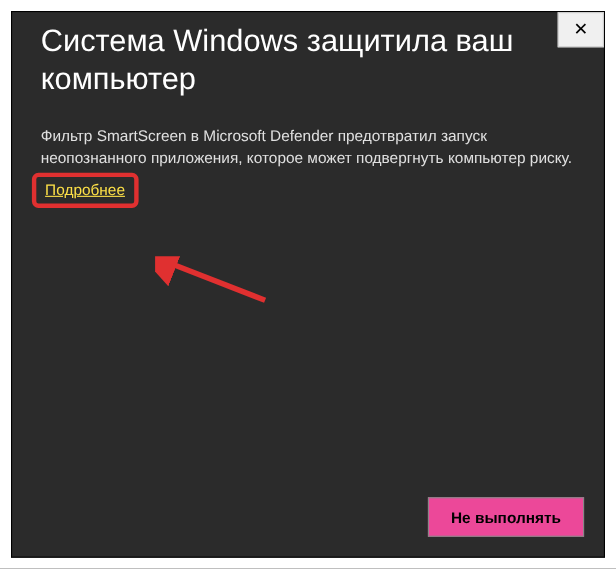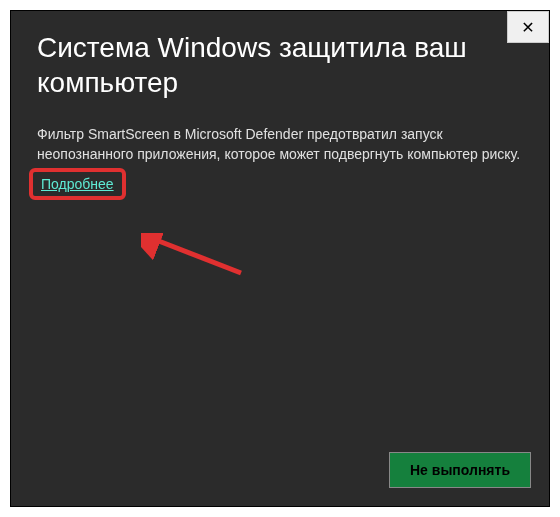--- a/index.html
+++ b/index.html
@@ -30,21 +30,21 @@
       background: #f0f0f0;
       display: flex;
       align-items: center;
       justify-content: center;
       cursor: pointer;
       font-size: 16px;
       color: #000;
       border: 1px solid #ccc;
     }
     .content {
-      padding: 19px 26px;
+      padding: 8px 26px;
       color: #fff;
     }
     .title {
       font-size: 28px;
       font-weight: 300;
       line-height: 1.25;
       margin-bottom: 24px;
       color: #fff;
     }
     .body-text {
@@ -55,38 +55,38 @@
     }
     .more-link-wrap {
       display: inline-block;
       border: 4px solid #e03030;
       border-radius: 6px;
       padding: 3px 8px;
       margin-left: -8px;
       margin-top: -2px;
     }
     .more-link {
-      color: #5eead4;
+      color: #fde047;
       text-decoration: underline;
       font-size: 14px;
       cursor: pointer;
     }
     .arrow {
       position: absolute;
       left: 130px;
       top: 222px;
       pointer-events: none;
     }
     .footer {
       position: absolute;
       bottom: 18px;
       right: 18px;
     }
     .cancel-btn {
-      background: #15803d;
+      background: #ec4899;
       color: #000;
       border: 1px solid #888;
       padding: 9px 20px;
       font-size: 14px;
       font-weight: 600;
       cursor: pointer;
       font-family: inherit;
     }
   </style>
 </head>

